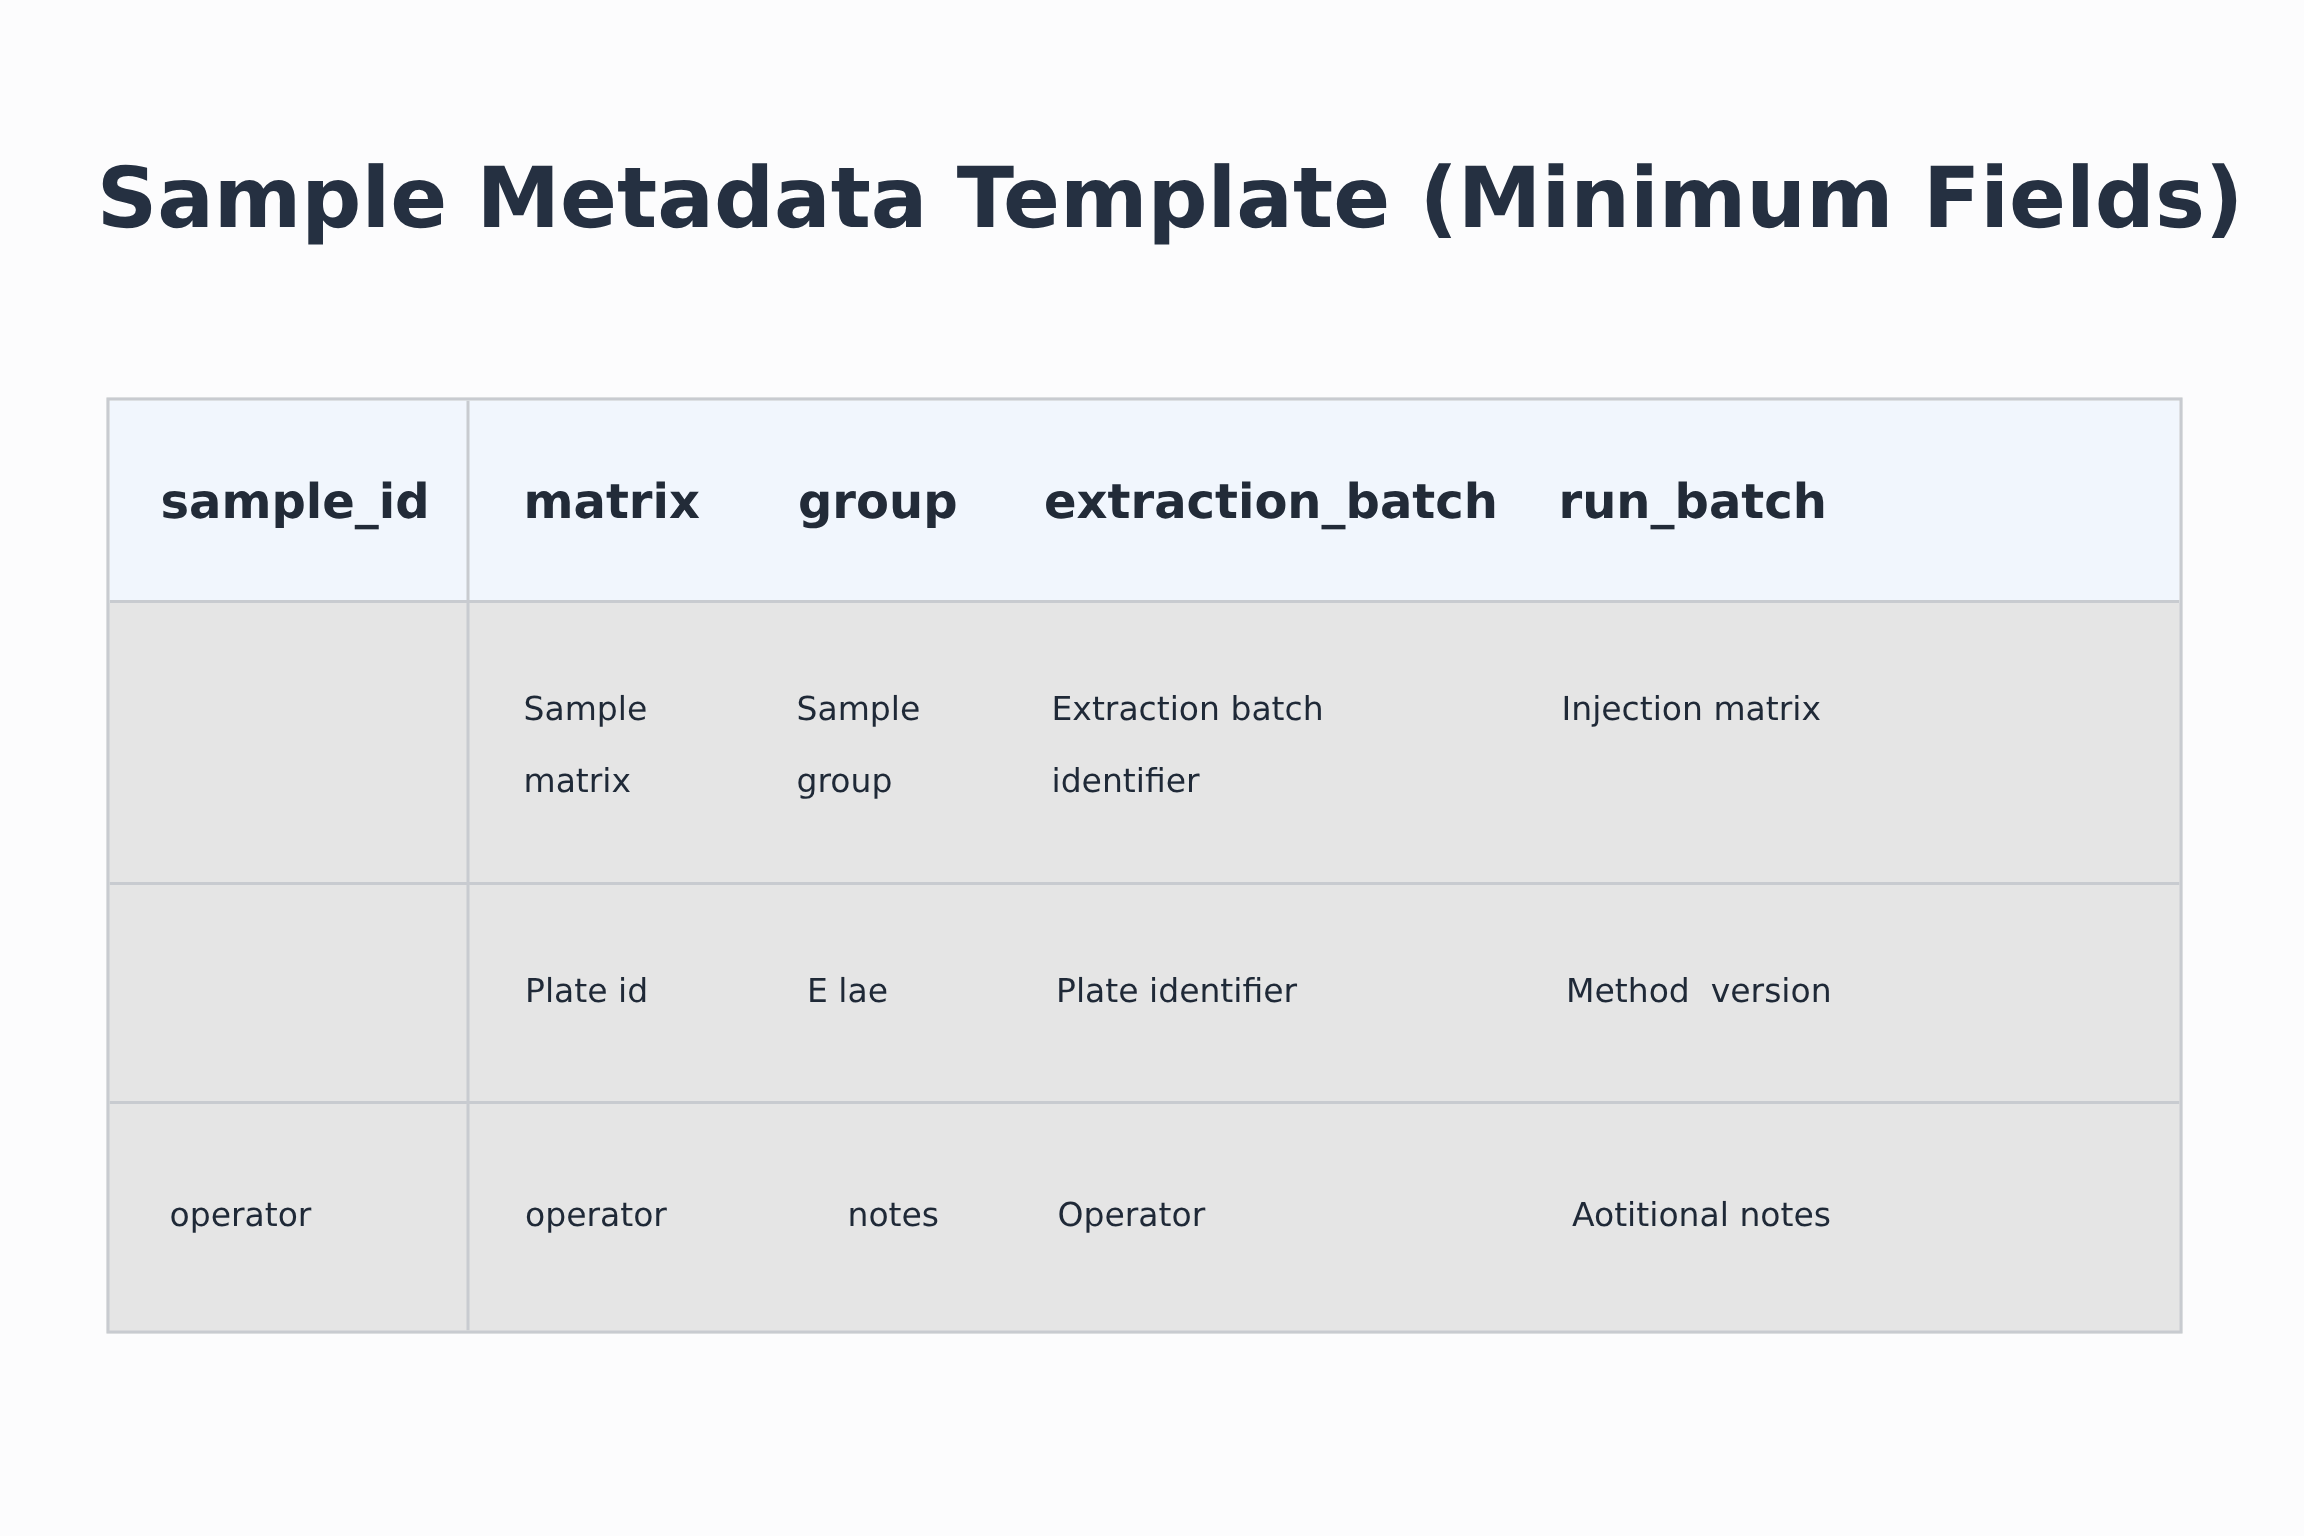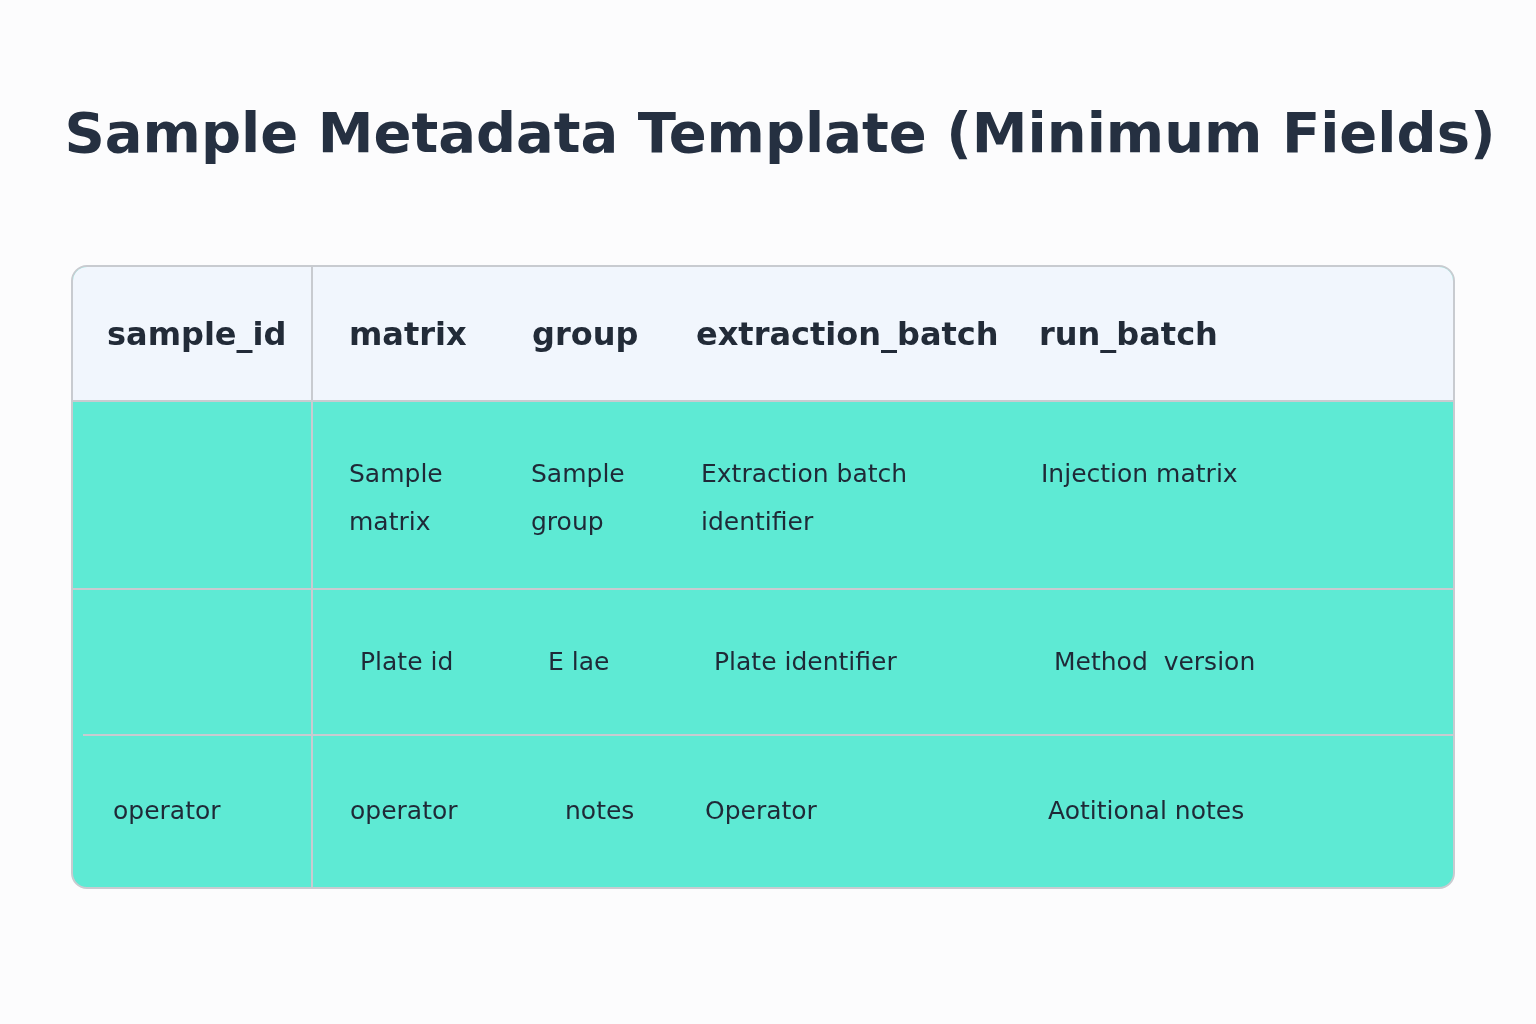--- a/index.html
+++ b/index.html
@@ -1,23 +1,23 @@
 <!DOCTYPE html>
 <html><head>
 <meta charset="utf-8">
 <style>
   html,body{margin:0;padding:0;}
   body{width:1536px;height:1024px;background:#fcfcfd;font-family:"DejaVu Sans","Liberation Sans",sans-serif;color:#1f2937;position:relative;overflow:hidden;}
   .title{position:absolute;left:0;width:1560px;top:100px;text-align:center;font-size:56px;font-weight:bold;color:#253041;letter-spacing:0px;}
-  .table{position:absolute;left:71px;top:265px;width:1380px;height:620px;border:2px solid #c8cbd0;border-radius:16px;background:#5eead4;overflow:hidden;}
+  .table{position:absolute;left:71px;top:265px;width:1380px;height:620px;border:2px solid #c8cbd0;border-radius:0;background:#e5e5e5;overflow:hidden;}
   .row{position:absolute;left:0;width:100%;border-bottom:2px solid #c8cbd0;}
   .row.last{border-bottom:none;}
   .row.header{background:#f1f6fd;}
   .vline{position:absolute;left:238px;top:0;bottom:0;width:2px;background:#c8cbd0;}
-  .cell{position:absolute;font-size:25px;line-height:48px;color:#1f2937;}
+  .cell{position:absolute;font-size:22px;line-height:48px;color:#1f2937;}
   .header .cell{font-weight:bold;font-size:32px;color:#222b38;}
 </style>
 </head>
 <body>
 
 <div class="title">Sample Metadata Template (Minimum Fields)</div>
 
 <div class="table">
   <div class="row header" style="top:0;height:133px;">
     <div class="cell" style="left:34px;top:43px;">sample_id</div>
@@ -31,21 +31,21 @@
     <div class="cell" style="left:34px;top:48px;"></div>
     <div class="cell" style="left:276px;top:48px;white-space:pre-line;">Sample
 matrix</div>
     <div class="cell" style="left:458px;top:48px;white-space:pre-line;">Sample
 group</div>
     <div class="cell" style="left:628px;top:48px;white-space:pre-line;">Extraction batch
 identifier</div>
     <div class="cell" style="left:968px;top:48px;">Injection matrix</div>
   </div>
 
-  <div class="row" style="top:323px;height:144px;margin-left:10px;">
+  <div class="row" style="top:323px;height:144px;">
     <div class="cell" style="left:34px;top:48px;"></div>
     <div class="cell" style="left:277px;top:48px;">Plate id</div>
     <div class="cell" style="left:465px;top:48px;">E lae</div>
     <div class="cell" style="left:631px;top:48px;">Plate identifier</div>
     <div class="cell" style="left:971px;top:48px;white-space:pre;">Method  version</div>
   </div>
 
   <div class="row last" style="top:469px;height:161px;">
     <div class="cell" style="left:40px;top:51px;">operator</div>
     <div class="cell" style="left:277px;top:51px;">operator</div>

